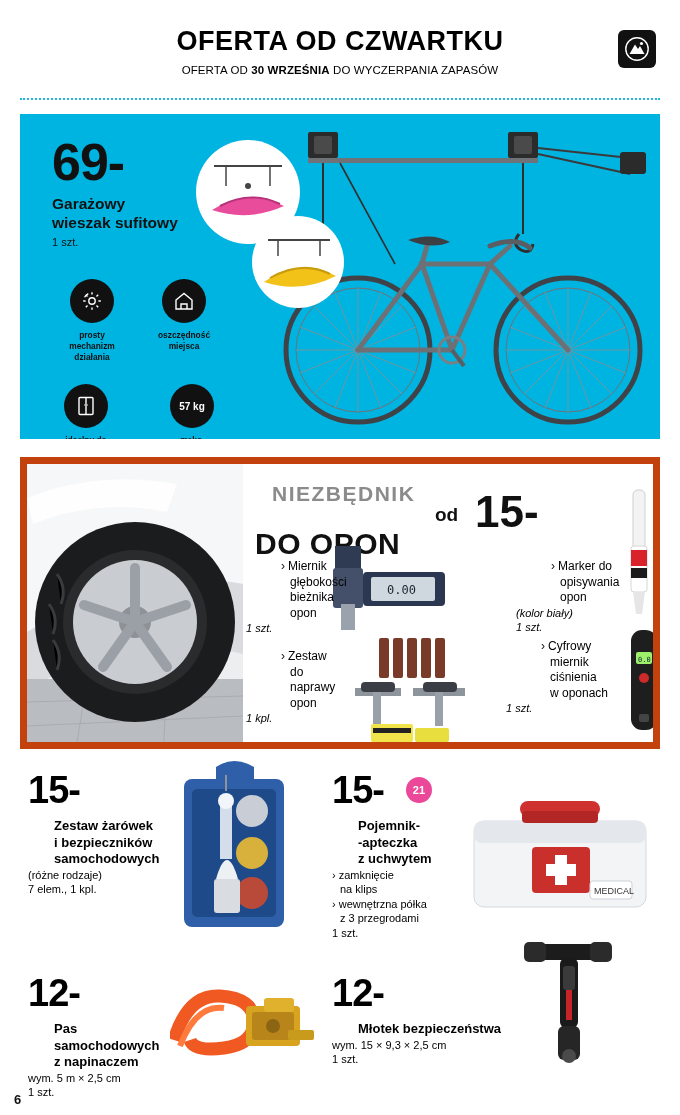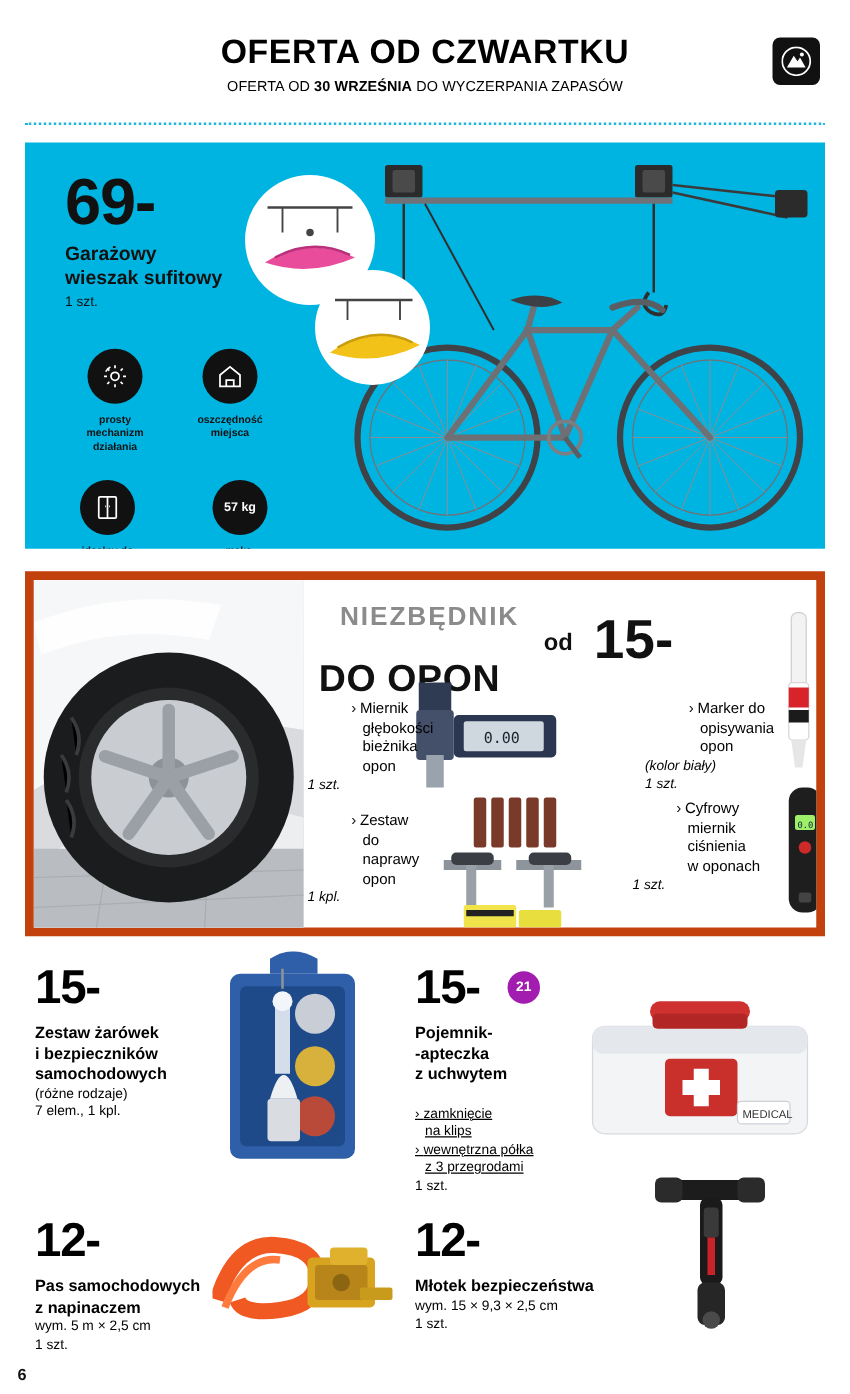--- a/index.html
+++ b/index.html
@@ -119,27 +119,27 @@
   .bullet .arrow { color:#111; margin-right:3px; }
   .t-b1 { left:210px; top:95px; width:110px; }
   .t-b2 { left:210px; top:185px; width:110px; }
   .t-b3 { left:480px; top:95px; width:125px; }
   .t-b4 { left:470px; top:175px; width:130px; }
 
   
   .row { position:relative; margin:0 20px; }
   .cell { position:absolute; }
   .price-m { font-size:38px; font-weight:bold; line-height:1; letter-spacing:-1px; }
-  .p-title { font-size:13px; font-weight:bold; line-height:1.28; margin-top:9px; }
+  .p-title { font-size:13px; font-weight:bold; line-height:1.28; margin-top:9px;margin-left:26px; }
   .p-sub { font-size:11px; font-weight:normal; line-height:1.3; }
-  .p-list { font-size:11px; line-height:1.32; margin-top:16px;text-decoration:underline; }
+  .p-list { font-size:11px; line-height:1.32; margin-top:0; }
   .p-list div { white-space:nowrap; }
   .badge21 {
     width:26px; height:26px; border-radius:50%;
-    background:#a21caf; color:#fff; font-size:11px; font-weight:bold;
+    background:#ec4899; color:#fff; font-size:11px; font-weight:bold;
     display:flex; align-items:center; justify-content:center;
   }
   .pagenum {
     position:absolute; left:14px; bottom:8px;
     font-size:13px; font-weight:bold; color:#111;
   }
 </style>
 </head>
 <body>
 

